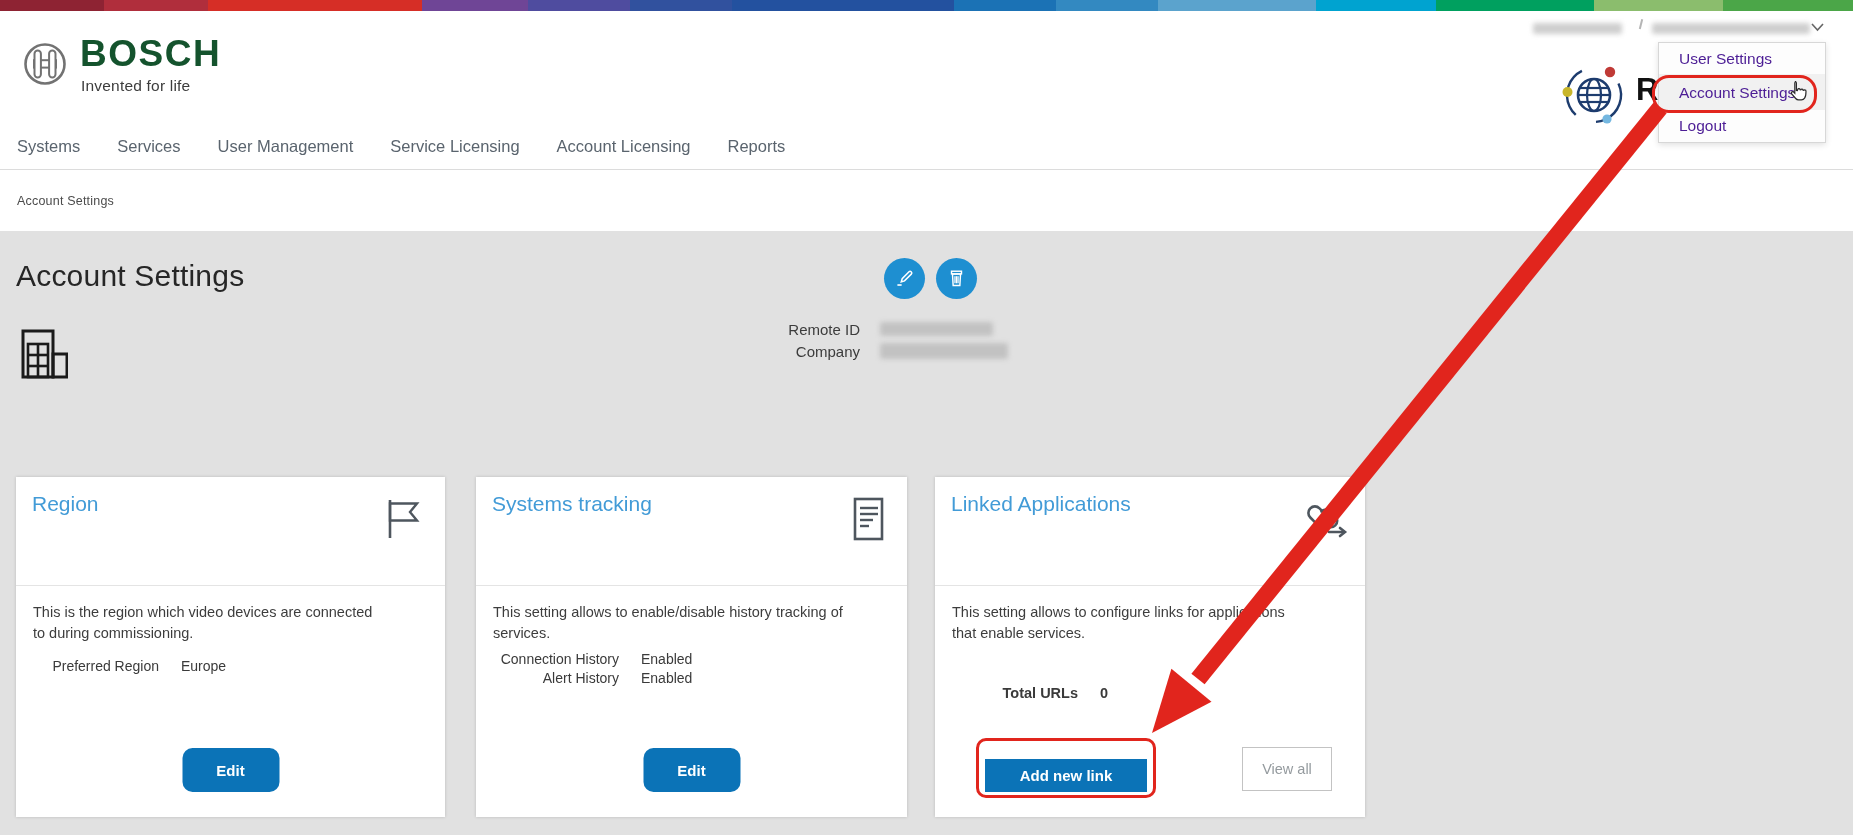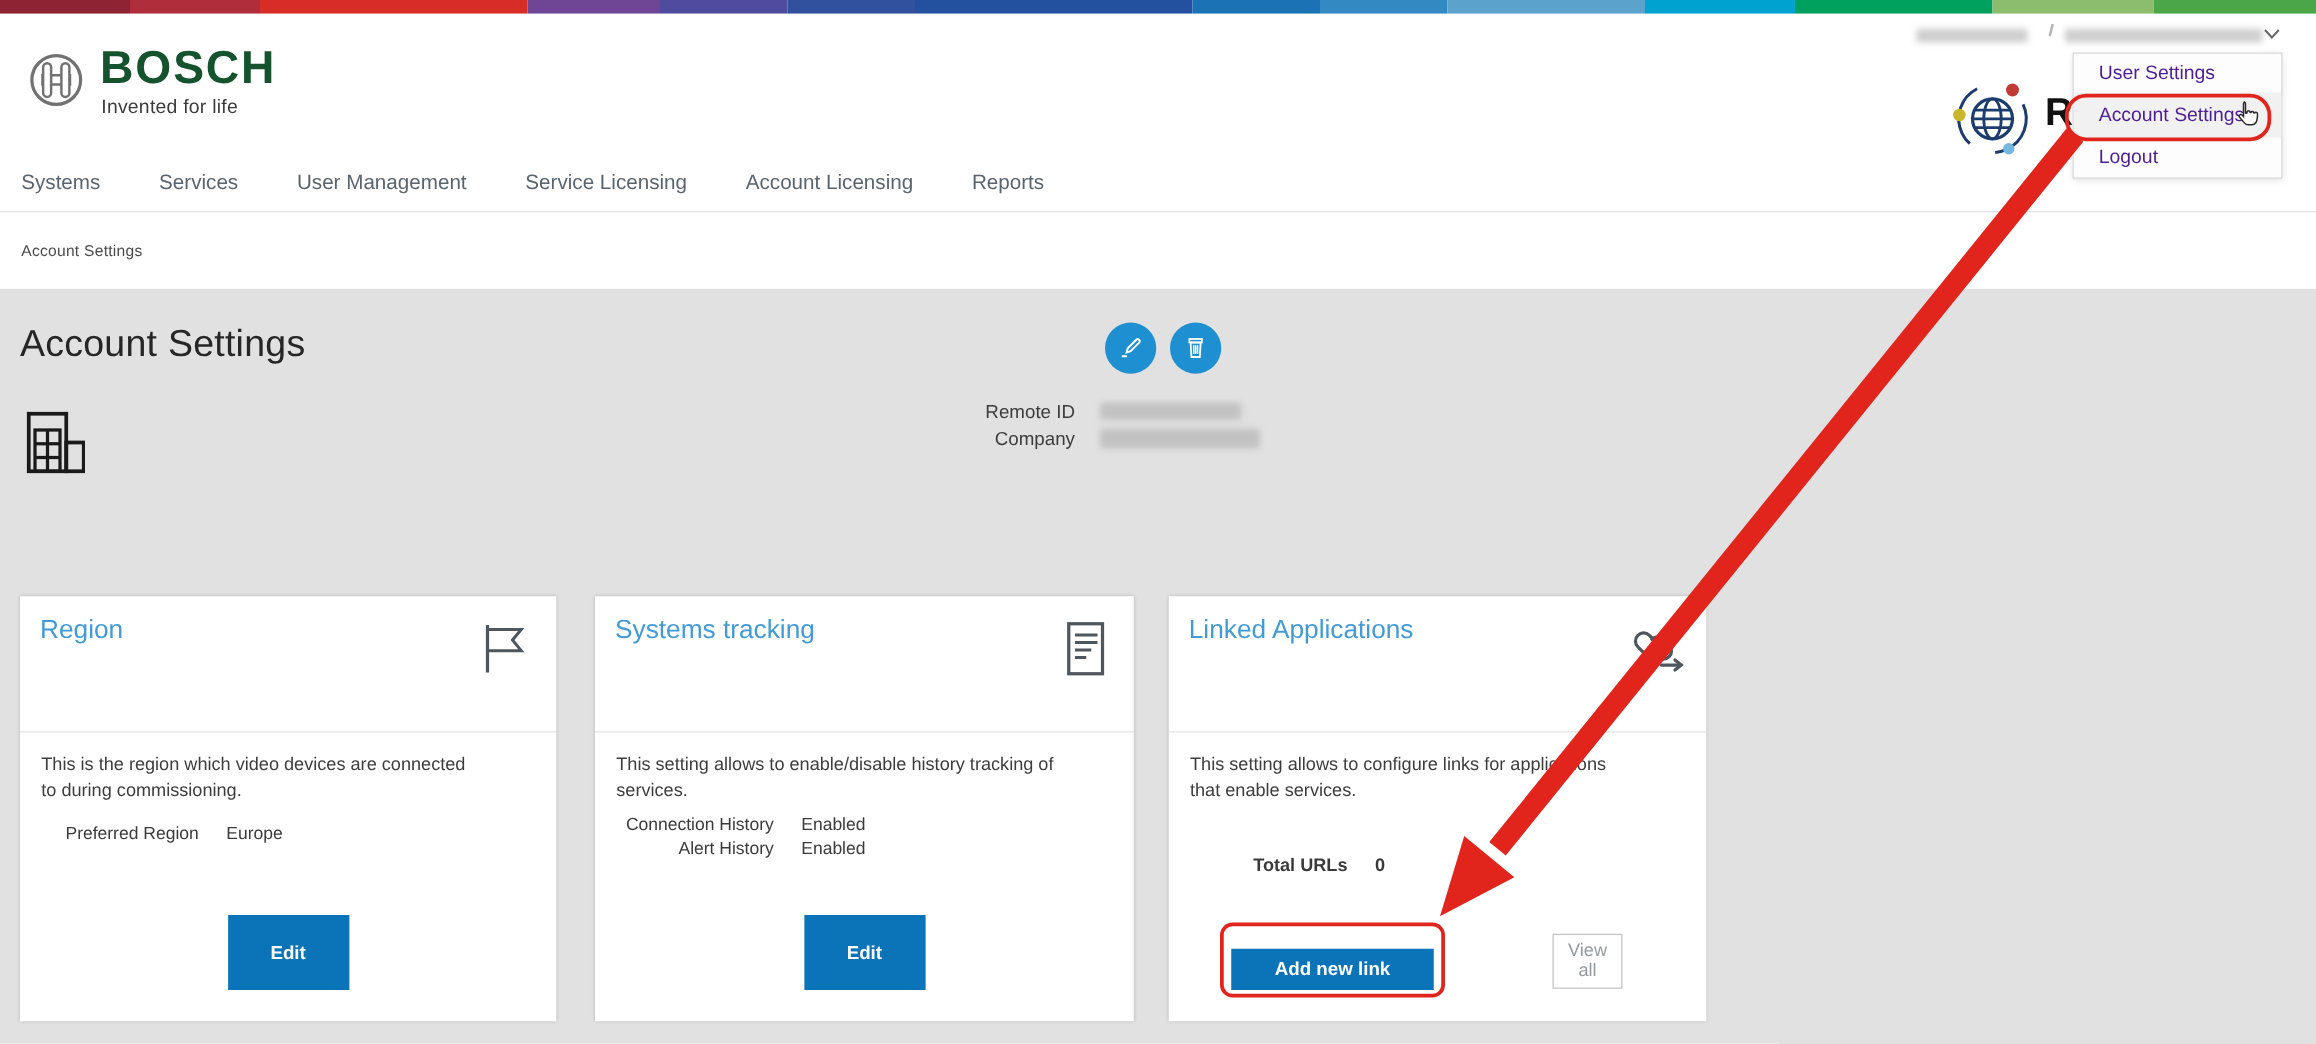--- a/index.html
+++ b/index.html
@@ -14,21 +14,21 @@
   .topbar{position:absolute;left:0;top:0;width:1853px;height:11px;display:flex;}
   .topbar>div{height:100%;}
 
   
   .header{position:absolute;left:0;top:11px;width:1853px;height:158px;background:#fff;border-bottom:1px solid #dcdcdc;}
   .logo{position:absolute;left:22px;top:24px;display:flex;align-items:flex-start;}
   .logo-mark{width:46px;height:46px;margin-top:6px;}
   .wordmark{color:#14532d;font-size:37px;font-weight:bold;letter-spacing:1.5px;line-height:1;margin-left:12px;}
   .tagline{color:#3c3c3c;font-size:15.5px;margin-left:13px;margin-top:5px;letter-spacing:.2px;}
 
-  .nav{position:absolute;left:17px;top:126px;display:flex;column-gap:47px;font-size:16.5px;color:#5a646e;}
+  .nav{position:absolute;left:17px;top:126px;display:flex;column-gap:37px;font-size:16.5px;color:#5a646e;}
   .nav span{white-space:nowrap;}
   .redacted{background:#c6c6c6;border-radius:2px;filter:blur(2.5px);opacity:.85;}
   .chev{position:absolute;left:1810px;top:21px;width:15px;height:12px;}
   .sep-tick{position:absolute;left:1640px;top:19px;width:1.5px;height:10px;background:#b5b5b5;transform:rotate(14deg);}
   .globe{position:absolute;left:1560px;top:61px;width:68px;height:68px;}
   .portal-frag{position:absolute;left:1636px;top:72px;font-size:31px;font-weight:bold;color:#111;}
 
   
   .dropdown{position:absolute;left:1658px;top:42px;width:168px;height:101px;background:#fdfdfd;
     border:1px solid #d7d7d7;box-shadow:0 2px 6px rgba(0,0,0,.12);z-index:30;box-sizing:border-box;
@@ -72,23 +72,23 @@
   .rows{position:absolute;left:0px;width:100%;}
   .rows.r1{top:71px;}
   .rows.r2{top:64px;}
   .rows.r3{top:98px;}
   .crow{display:flex;line-height:19px;font-size:14px;color:#3a3a3a;}
   .crow .lbl{width:143px;text-align:right;}
   .crow .val{margin-left:22px;}
   .crow.bold{font-weight:bold;font-size:14.5px;}
   .btn-primary{position:absolute;bottom:24px;background:#0b73b7;color:#fff;border:none;
     font-size:15px;font-weight:bold;font-family:"Liberation Sans",sans-serif;}
-  .btn-center{left:50%;transform:translateX(-50%);width:97px;height:60px;}
+  .btn-center{left:50%;transform:translateX(-50%);width:97px;height:44px;border-radius:10px;}
   .btn-addlink{left:50px;width:162px;height:33px;}
-  .btn-ghost{position:absolute;bottom:25px;left:307px;width:56px;height:44px;background:#fff;
+  .btn-ghost{position:absolute;bottom:25px;left:307px;width:90px;height:44px;background:#fff;
     border:1px solid #c3c3c3;color:#949a9e;font-size:14.5px;font-family:"Liberation Sans",sans-serif;}
   .anno-box-btn{position:absolute;left:976px;top:738px;width:180px;height:60px;border:3px solid #e1251d;
     border-radius:10px;box-sizing:border-box;z-index:40;}
 
   
   .arrow-overlay{position:absolute;left:0;top:0;width:1853px;height:835px;pointer-events:none;z-index:50;}
 </style>
 </head>
 <body>
 

